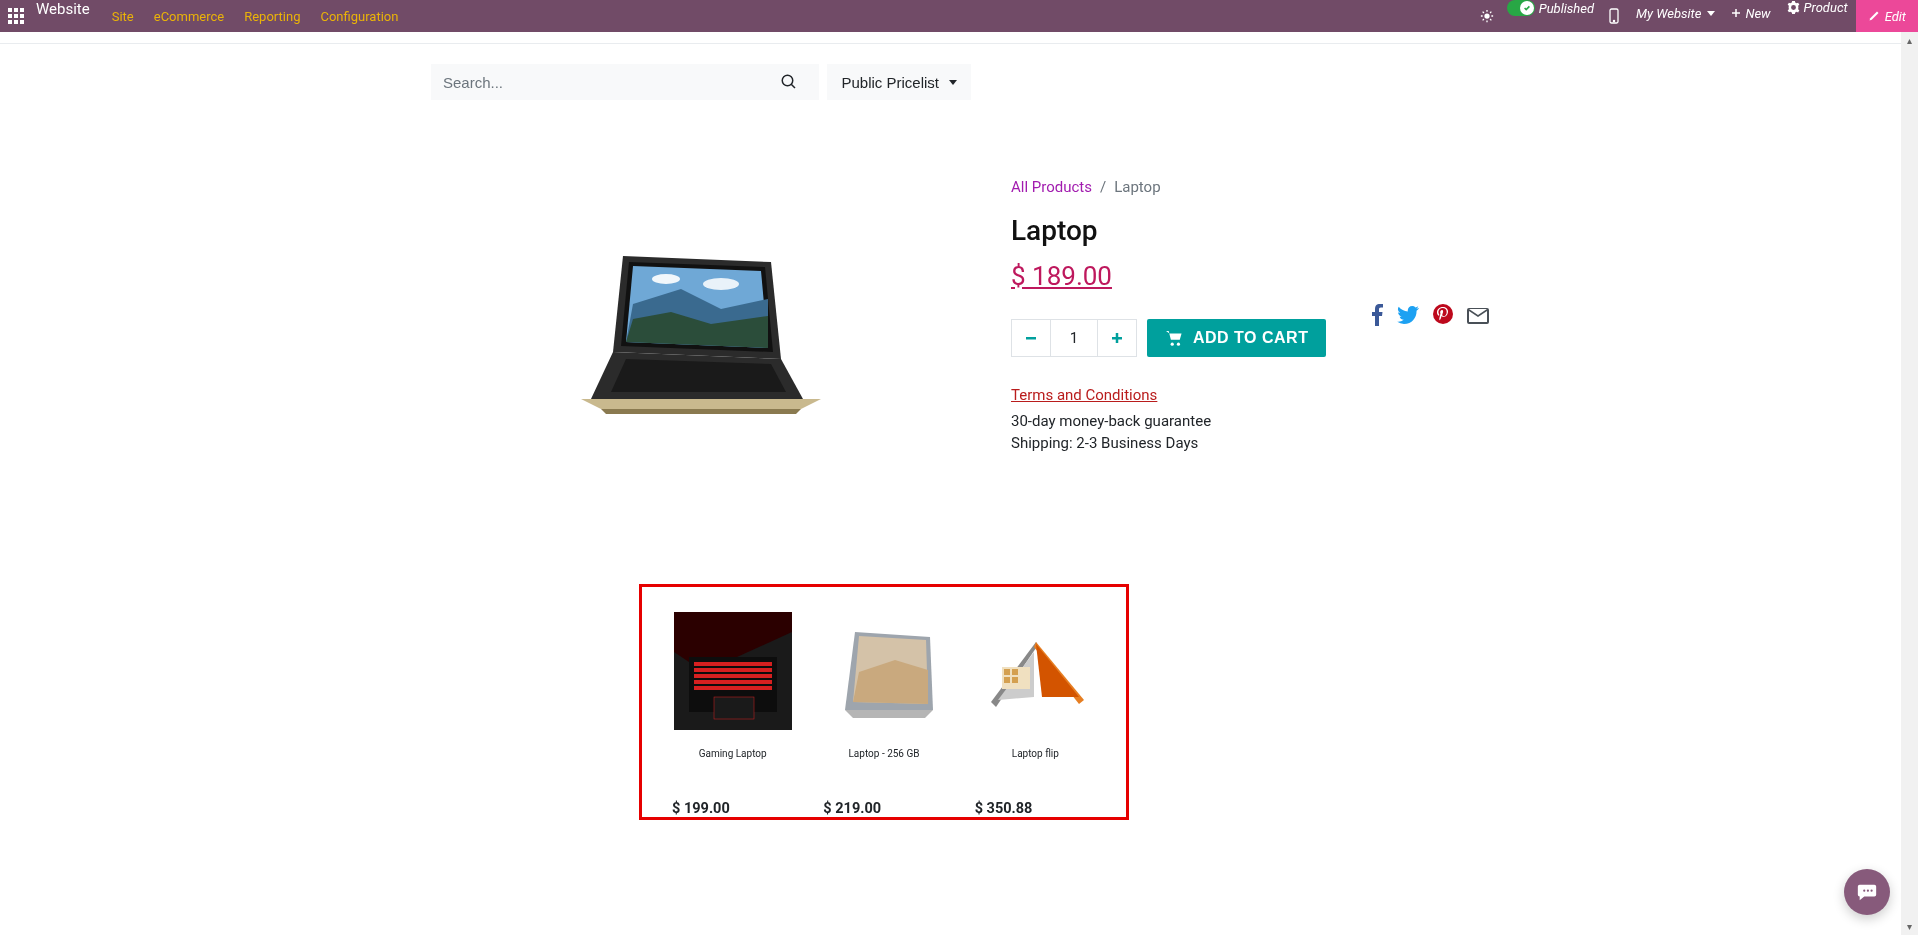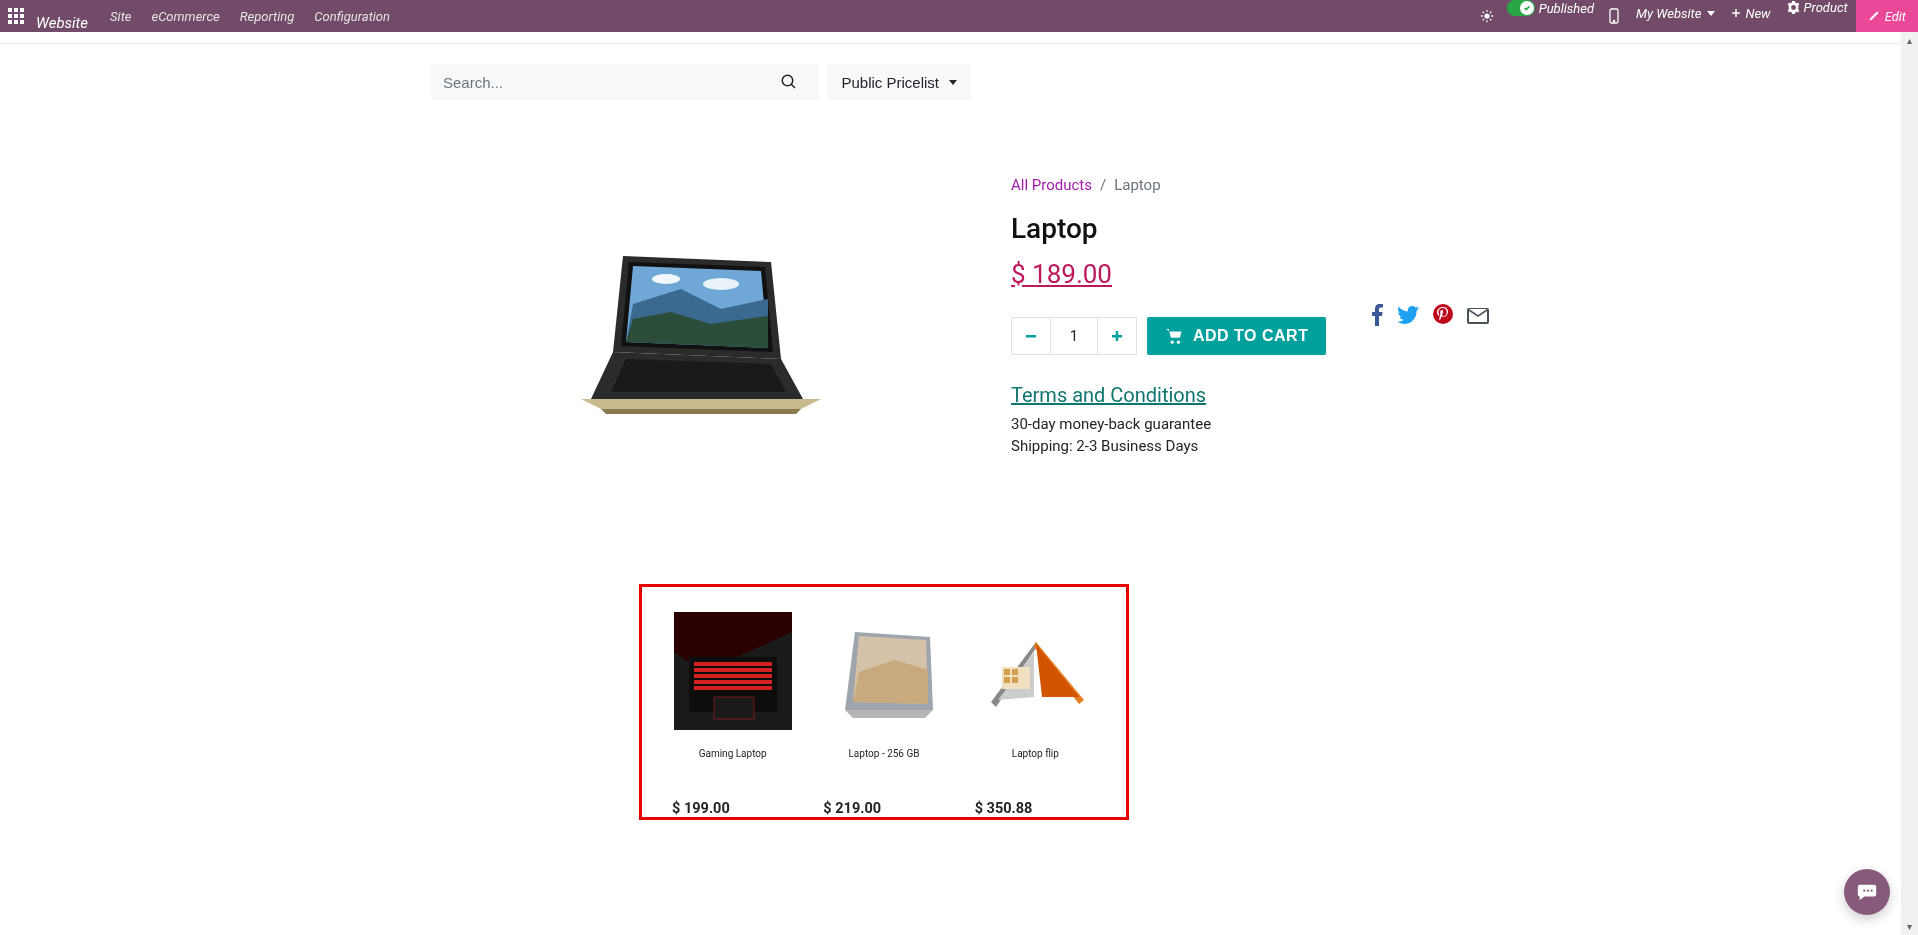--- a/index.html
+++ b/index.html
@@ -8,26 +8,26 @@
     
     .topbar {
       background: #714B67;
       height: 32px;
       display: flex;
       align-items: center;
       color: #fff;
       font-size: 13px;
       padding: 0 0;
     }
-    .topbar-left { display: flex; align-items: flex-end; height: 100%; font-style: italic; }
+    .topbar-left { display: flex; align-items: flex-start; height: 100%; }
     .apps-icon { width: 32px; height: 32px; display:flex; align-items:center; justify-content:center; cursor:pointer; }
     .apps-grid { display:grid; grid-template-columns: repeat(3,4px); grid-template-rows: repeat(3,4px); gap:2px; }
     .apps-grid span { background:#fff; width:4px; height:4px; }
     .brand { font-size:15px; padding:0 12px 0 4px; font-weight:400; }
-    .nav-item { padding: 0 10px; height:32px; display:flex; align-items:center; cursor:pointer; color:#e5e5e5; }
+    .nav-item { padding: 0 10px; height:32px; display:flex; align-items:center; cursor:pointer; color:#eab308; }
     .topbar-right { margin-left:auto; display:flex; align-items:flex-start; height:100%;font-style:italic; }
     .bug-icon, .mobile-icon { width:28px; height:32px; display:flex; align-items:center; justify-content:center; cursor:pointer; }
     .toggle-wrap { display:flex; align-items:center; padding:0 6px; cursor:pointer; gap:4px; }
     .toggle { width:28px; height:16px; background:#28a745; border-radius:8px; position:relative; }
     .toggle-knob { position:absolute; right:1px; top:1px; width:14px; height:14px; background:#fff; border-radius:50%; display:flex; align-items:center; justify-content:center; }
     .toggle-knob svg { width:8px; height:8px; }
     .dropdown-item { padding:0 8px; height:26px; display:flex; align-items:center; cursor:pointer; gap:4px; }
     .gear-btn { display:flex; align-items:center; gap:4px; padding:0 8px; cursor:pointer; }
     .edit-btn { background:#ec4899; height:32px; display:flex; align-items:center; padding:0 12px; gap:5px; cursor:pointer; }
     
@@ -56,21 +56,21 @@
     .product-title { font-size:28px; font-weight:500; margin-bottom:14px; color:#111; }
     .price { font-size:26px; color:#be185d; margin-bottom:28px;text-decoration:underline; }
     
     .qty-cart { display:flex; gap:10px; align-items:center; margin-bottom:28px; }
     .qty-box { display:flex; border:1px solid #dee2e6; height:38px; }
     .qty-btn { width:38px; display:flex; align-items:center; justify-content:center; cursor:pointer; color:#00A09D; font-size:18px; font-weight:bold; }
     .qty-sep { width:1px; background:#dee2e6; }
     .qty-val { width:46px; display:flex; align-items:center; justify-content:center; font-size:15px; }
     .add-cart { height:38px; background:#00A09D; color:#fff; border:none; padding:8px 18px; display:flex; align-items:center; gap:10px; font-size:16px; font-weight:600; letter-spacing:0.5px; cursor:pointer; border-radius:2px; }
     
-    .terms { color:#0f766e; font-size:20px; text-decoration:underline; margin-bottom:8px; display:inline-block; }
+    .terms { color:#b91c1c; font-size:15px; text-decoration:underline; margin-bottom:8px; display:inline-block; }
     .info-line { font-size:15px; color:#212529; margin-bottom:4px; }
     
     .social { position:absolute; right:250px; top:260px; display:flex; gap:14px; font-size:22px; }
     .social .fb { color:#3b5998; cursor:pointer; }
     .social .tw { color:#1da1f2; cursor:pointer; }
     .social .pi { color:#bd081c; cursor:pointer; }
     .social .em { color:#495057; cursor:pointer; }
     
     
     .product-image-wrap { display:flex; align-items:center; justify-content:center; height:460px; }

